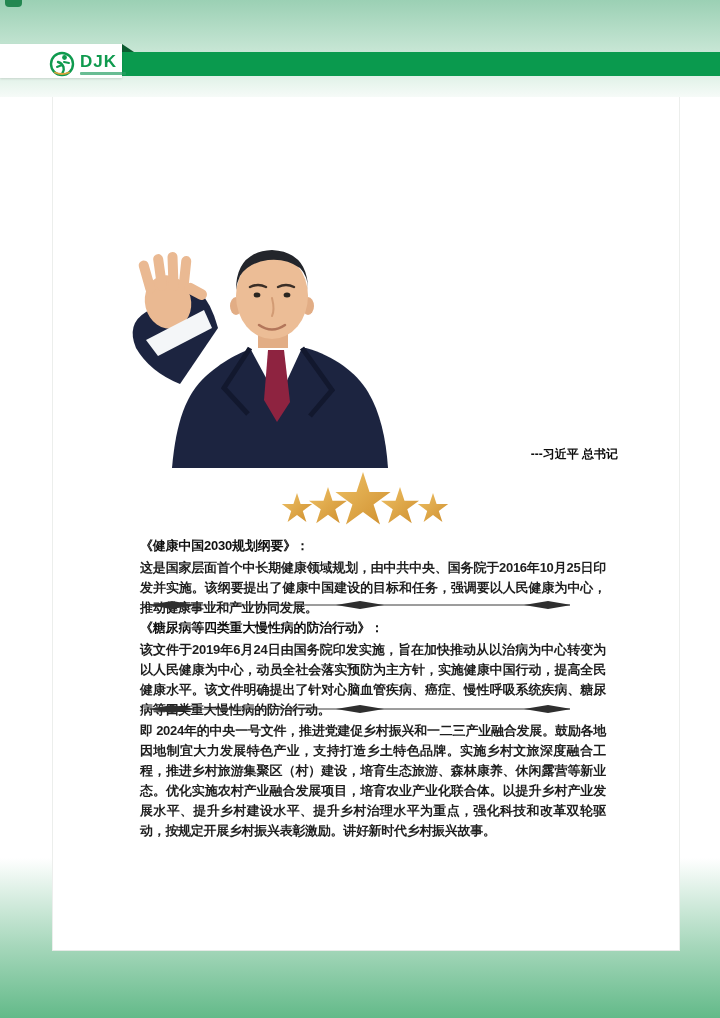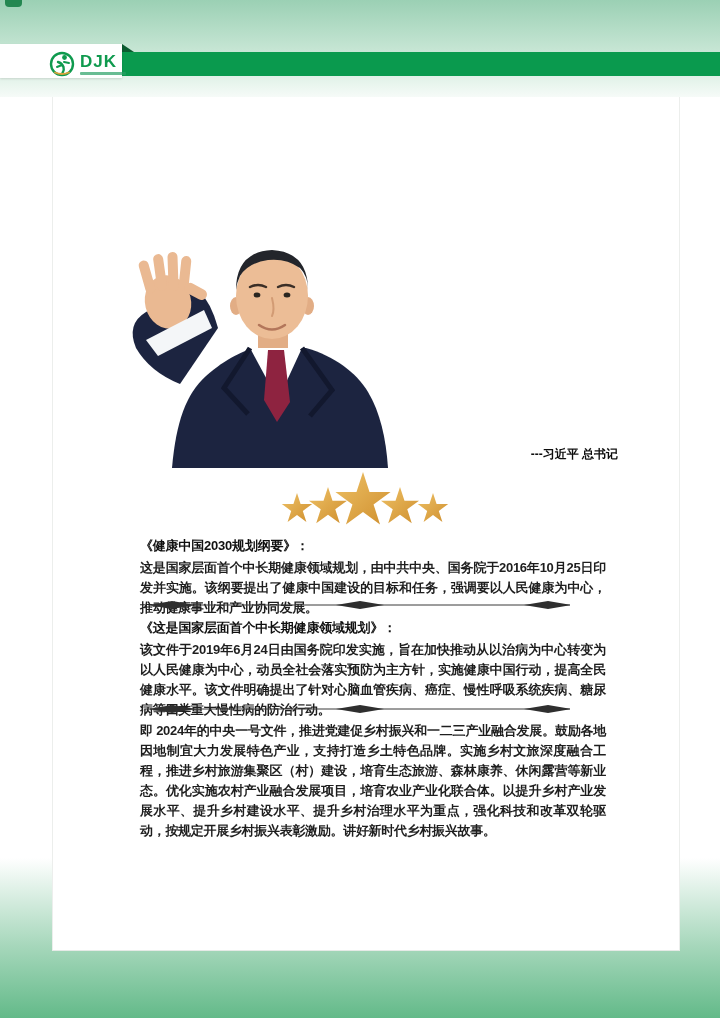--- a/index.html
+++ b/index.html
@@ -157,21 +157,21 @@
   <svg class="rule rule1" viewBox="0 0 420 12">
     <line x1="0" y1="6" x2="420" y2="6" stroke="#3a3a3a" stroke-width="1"></line>
     <g fill="#2f2f2f">
       <polygon points="-2,6 22,2 46,6 22,10"></polygon>
       <polygon points="186,6 210,2 234,6 210,10"></polygon>
       <polygon points="374,6 398,2 422,6 398,10"></polygon>
     </g>
   </svg>
 
   <div class="section sec2">
-    <div class="sec-title">《这是国家层面首个中长期健康领域规划》：</div>
+    <div class="sec-title">《糖尿病等四类重大慢性病的防治行动》：</div>
     <div class="sec-body">该文件于2019年6月24日由国务院印发实施，旨在加快推动从以治病为中心转变为以人民健康为中心，动员全社会落实预防为主方针，实施健康中国行动，提高全民健康水平。该文件明确提出了针对心脑血管疾病、癌症、慢性呼吸系统疾病、糖尿病等四类重大慢性病的防治行动。</div>
   </div>
 
   <svg class="rule rule2" viewBox="0 0 420 12">
     <line x1="0" y1="6" x2="420" y2="6" stroke="#3a3a3a" stroke-width="1"></line>
     <g fill="#2f2f2f">
       <polygon points="-2,6 22,2 46,6 22,10"></polygon>
       <polygon points="186,6 210,2 234,6 210,10"></polygon>
       <polygon points="374,6 398,2 422,6 398,10"></polygon>
     </g>

